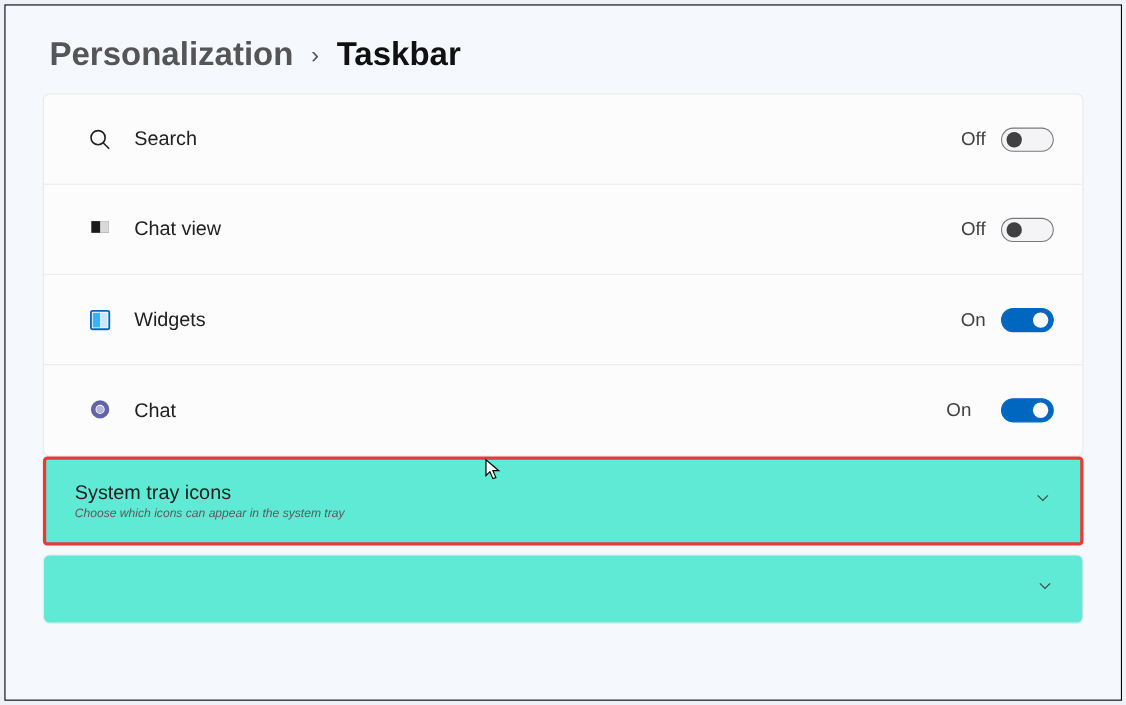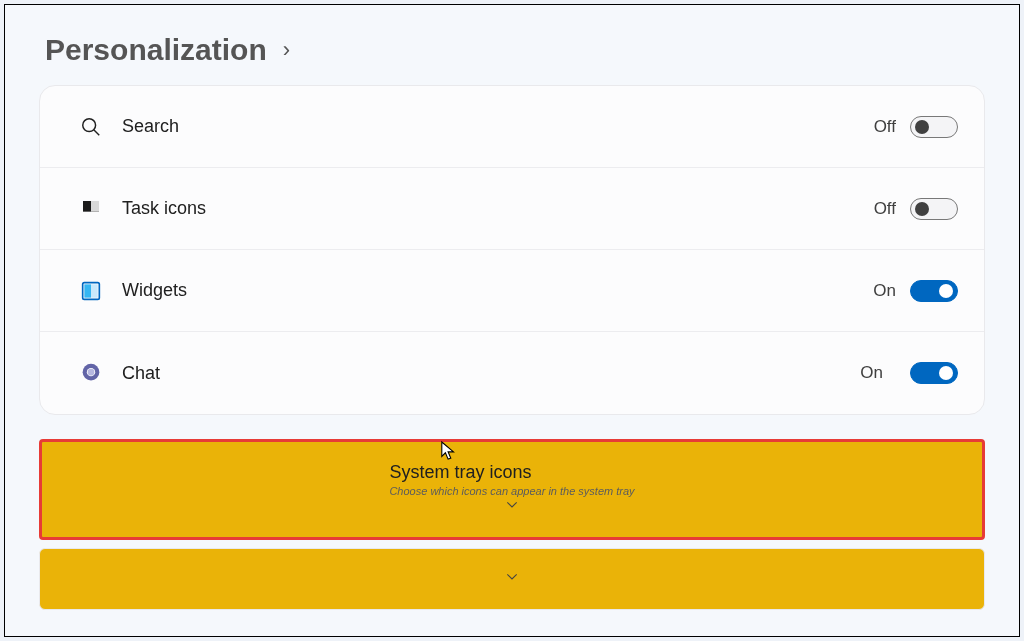--- a/index.html
+++ b/index.html
@@ -36,22 +36,22 @@
       font-weight: 300;
     }
     .breadcrumb .current {
       font-size: 30px;
       font-weight: 600;
       color: #111;
     }
     .card {
       background: #fcfcfd;
       border: 1px solid #e9e9ec;
-      border-radius: 16px;
-      margin-bottom: 24px;
+      border-radius: 6px;
+      margin-bottom: 0;
     }
     .row {
       display: flex;
       align-items: center;
       height: 82px;
       padding: 0 26px 0 82px;
       border-bottom: 1px solid #ececef;
       position: relative;
     }
     .row:last-child { border-bottom: none; gap: 13px; }
@@ -95,28 +95,27 @@
     .toggle.on {
       background: #0067c0;
       border-color: #0067c0;
     }
     .toggle.on::after {
       left: auto;
       right: 4px;
       background: #fff;
     }
     .exp-card {
-      background: #eab308;
+      background: #5eead4;
       border: 1px solid #e9e9ec;
       border-radius: 6px;
       margin-bottom: 8px;
       padding: 20px 26px;
       display: flex;
       align-items: center;
-      flex-direction: column;
     }
     .exp-card .txt { flex: 1; }
     .exp-card .ttl {
       font-size: 18px;
       color: #202020;
       margin-bottom: 2px;
     }
     .exp-card .sub {
       font-size: 11px;
       color: #5c5c5c;
@@ -141,20 +140,21 @@
     }
   </style>
 </head>
 <body>
 
 <div class="container">
 
   <div class="breadcrumb">
     <span class="parent">Personalization</span>
     <span class="chev">›</span>
+    <span class="current">Taskbar</span>
   </div>
 
   <div class="card">
 
     <div class="row">
       <span class="ico">
         <svg viewBox="0 0 24 24" width="22" height="22" class="ico-search">
             <circle cx="10" cy="10" r="7"></circle>
             <line x1="15" y1="15" x2="21" y2="21"></line>
           </svg>
@@ -164,21 +164,21 @@
       <div class="toggle"></div>
     </div>
 
     <div class="row">
       <span class="ico">
         <svg viewBox="0 0 24 24" width="20" height="16">
             <rect x="0" y="0" width="24" height="16" fill="#1b1b1b"></rect>
             <rect x="12" y="0" width="12" height="16" fill="#d9d9d9"></rect>
           </svg>
       </span>
-      <span class="label">Task icons</span>
+      <span class="label">Chat view</span>
       <span class="state">Off</span>
       <div class="toggle"></div>
     </div>
 
     <div class="row">
       <span class="ico">
         <svg viewBox="0 0 24 24" width="20" height="20">
             <rect x="2" y="2" width="20" height="20" rx="2" fill="none" stroke="#0067c0" stroke-width="2"></rect>
             <rect x="4" y="4" width="8" height="16" fill="#35b6f2"></rect>
             <rect x="12" y="4" width="8" height="16" fill="#c9e9fb"></rect>

